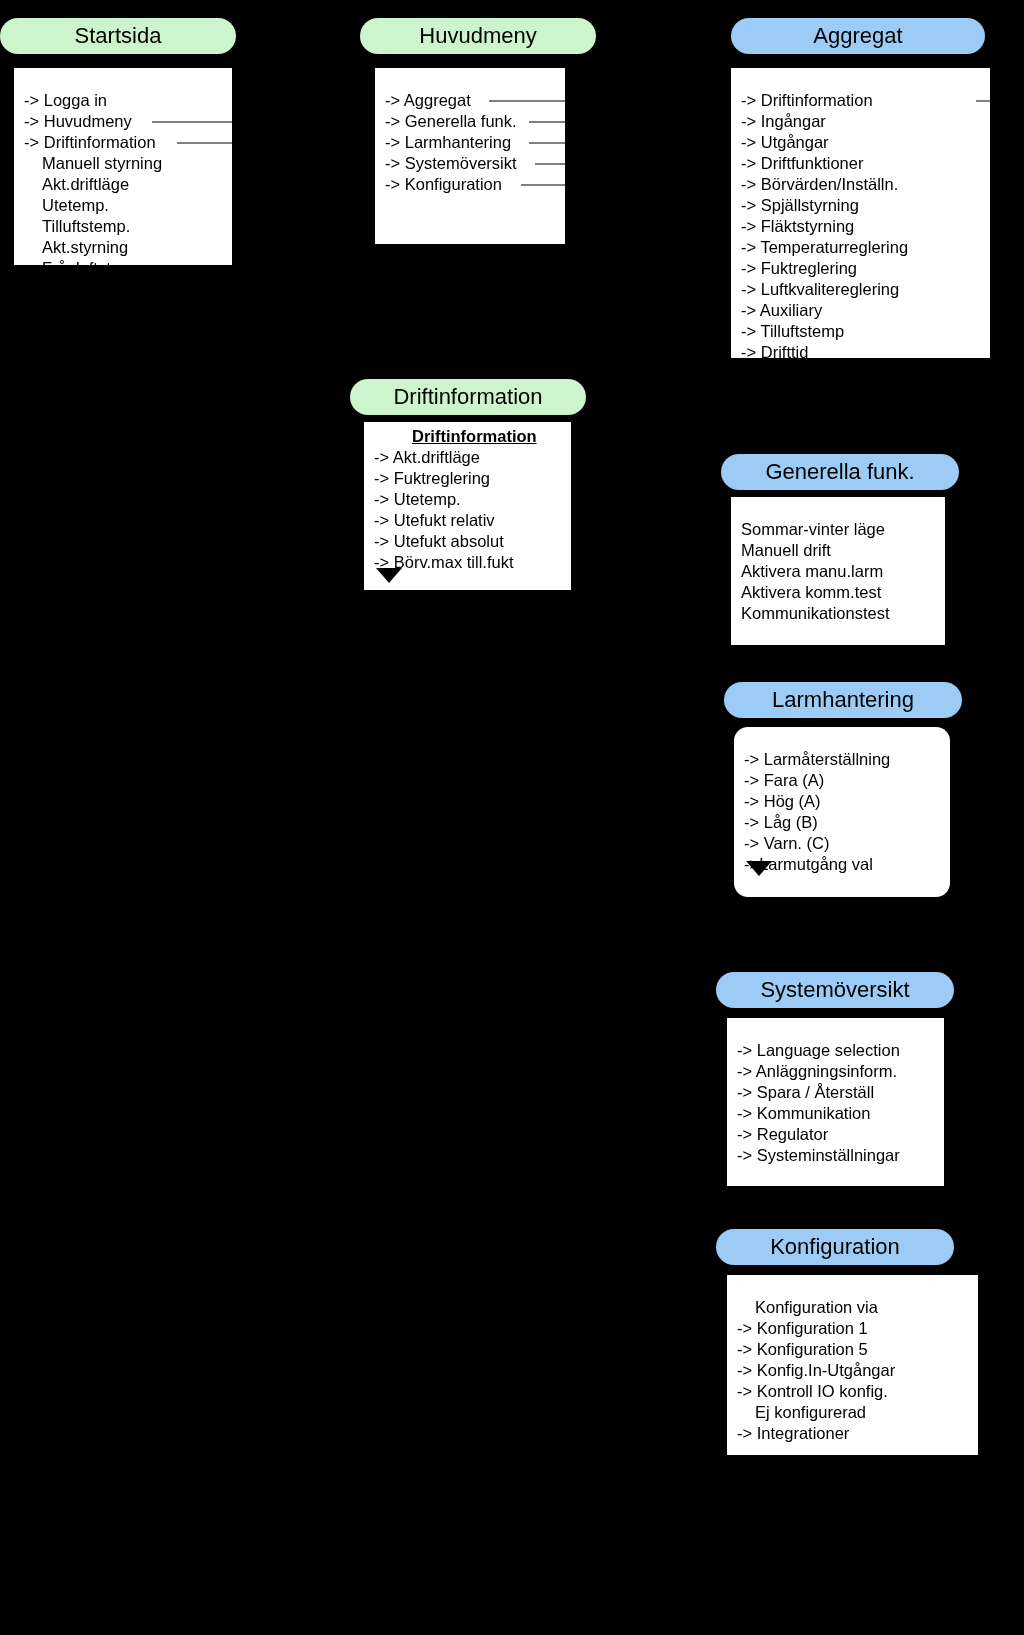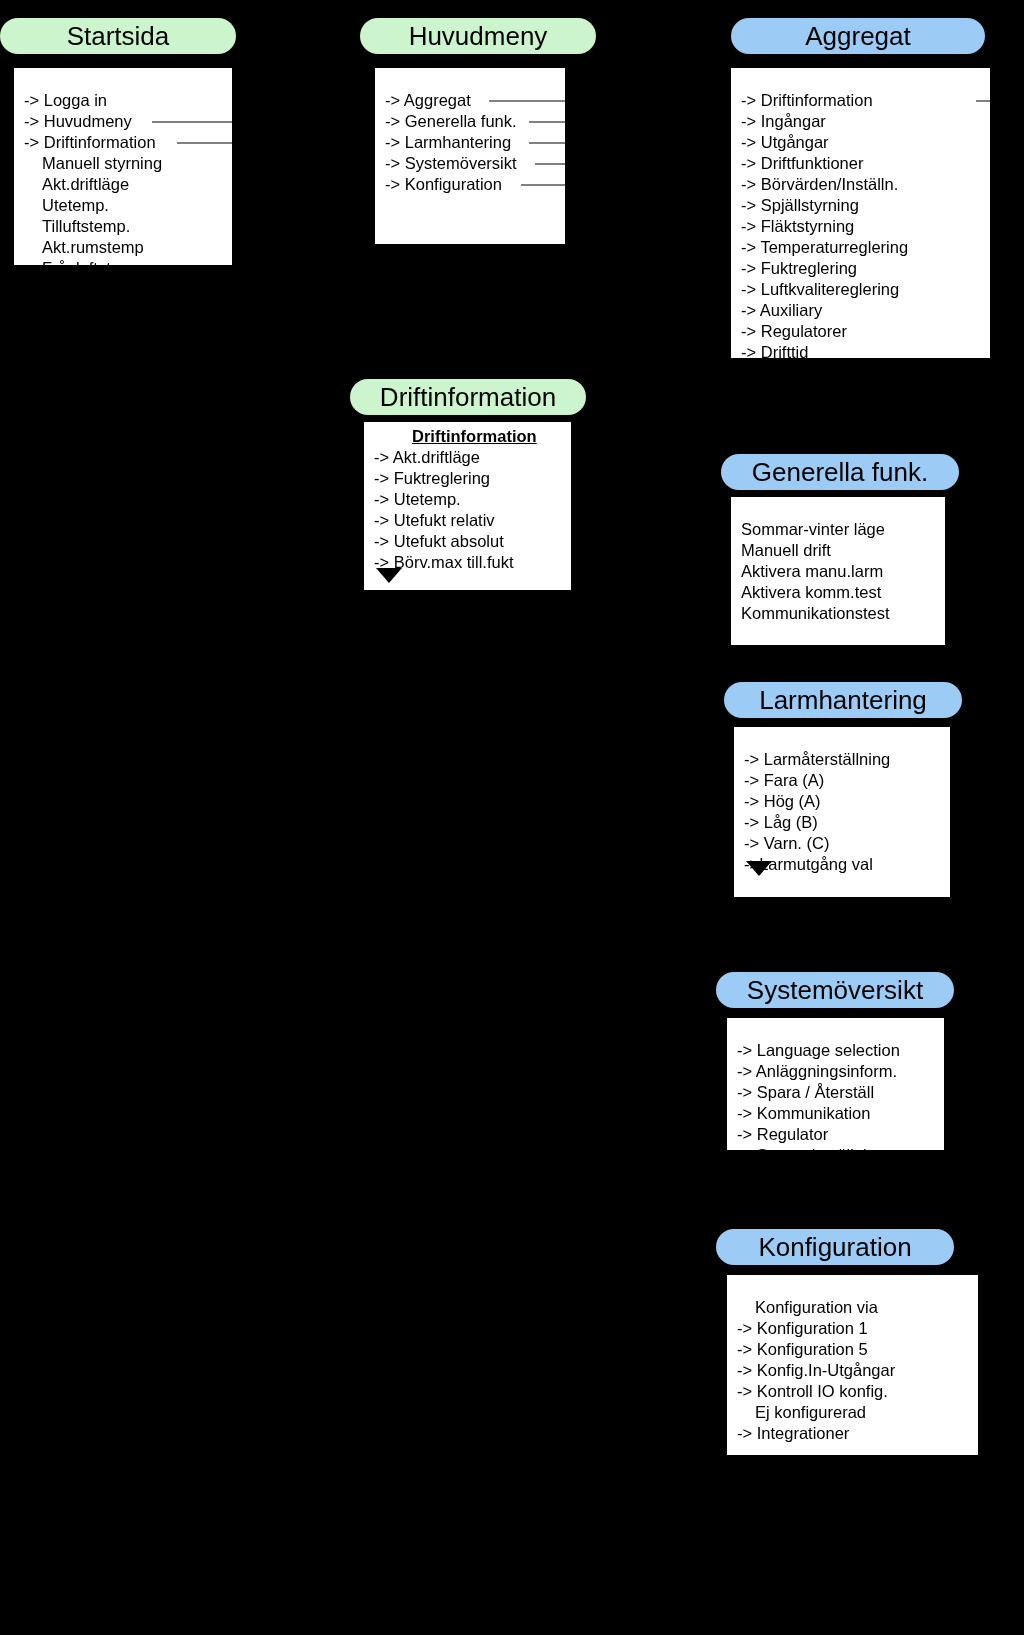--- a/index.html
+++ b/index.html
@@ -21,21 +21,21 @@
 
   
   .pill {
     position: absolute;
     height: 36px;
     border-radius: 18px;
     box-sizing: border-box;
     display: flex;
     align-items: center;
     justify-content: center;
-    font-size: 26px;
+    font-size: 22px;
     color: #000000;
     line-height: 1;
     letter-spacing: 0px;
     white-space: nowrap;
   }
   .pill.green { background: #cdf5cd; }
   .pill.blue  { background: #9ccbf5; }
 
   
   .panel {
@@ -117,21 +117,21 @@
       <li class="item indent">
         <span class="label">Akt.driftläge</span>
       </li>
       <li class="item indent">
         <span class="label">Utetemp.</span>
       </li>
       <li class="item indent">
         <span class="label">Tilluftstemp.</span>
       </li>
       <li class="item indent">
-        <span class="label">Akt.rumstemp</span>
+        <span class="label">Akt.styrning</span>
       </li>
       <li class="item indent">
         <span class="label">Frånluftstemp.</span>
       </li>
     </ul>
   </div>
 </div>
 
 <div class="node">
   <div class="pill green" style="left:360px; top:18px; width:236px;">
@@ -197,21 +197,21 @@
       <li class="item">
         <span class="arrow">-&gt; </span><span class="label">Fuktreglering</span>
       </li>
       <li class="item">
         <span class="arrow">-&gt; </span><span class="label">Luftkvalitereglering</span>
       </li>
       <li class="item">
         <span class="arrow">-&gt; </span><span class="label">Auxiliary</span>
       </li>
       <li class="item">
-        <span class="arrow">-&gt; </span><span class="label">Regulatorer</span>
+        <span class="arrow">-&gt; </span><span class="label">Tilluftstemp</span>
       </li>
       <li class="item">
         <span class="arrow">-&gt; </span><span class="label">Drifttid</span>
       </li>
     </ul>
   </div>
 </div>
 
 <div class="node">
   <div class="pill green" style="left:350px; top:379px; width:236px;">
@@ -267,21 +267,21 @@
         <span class="label">Kommunikationstest</span>
       </li>
     </ul>
   </div>
 </div>
 
 <div class="node">
   <div class="pill blue" style="left:724px; top:682px; width:238px;">
     <span>Larmhantering</span>
   </div>
-  <div class="panel" style="left:734px; top:727px; width:216px; height:170px;">
+  <div class="panel" style="left:734px; top:727px; width:216px; height:170px;border-radius:14px;">
     <ul class="items">
       <li class="item">
         <span class="arrow">-&gt; </span><span class="label">Larmåterställning</span>
       </li>
       <li class="item">
         <span class="arrow">-&gt; </span><span class="label">Fara (A)</span>
       </li>
       <li class="item">
         <span class="arrow">-&gt; </span><span class="label">Hög (A)</span>
       </li>
@@ -296,21 +296,21 @@
       </li>
     </ul>
     <div class="scroll-tri" style="left:12px; top:134px;"></div>
   </div>
 </div>
 
 <div class="node">
   <div class="pill blue" style="left:716px; top:972px; width:238px;">
     <span>Systemöversikt</span>
   </div>
-  <div class="panel" style="left:727px; top:1018px; width:217px; height:132px;">
+  <div class="panel" style="left:727px; top:1018px; width:217px; height:168px;">
     <ul class="items">
       <li class="item">
         <span class="arrow">-&gt; </span><span class="label">Language selection</span>
       </li>
       <li class="item">
         <span class="arrow">-&gt; </span><span class="label">Anläggningsinform.</span>
       </li>
       <li class="item">
         <span class="arrow">-&gt; </span><span class="label">Spara / Återställ</span>
       </li>

